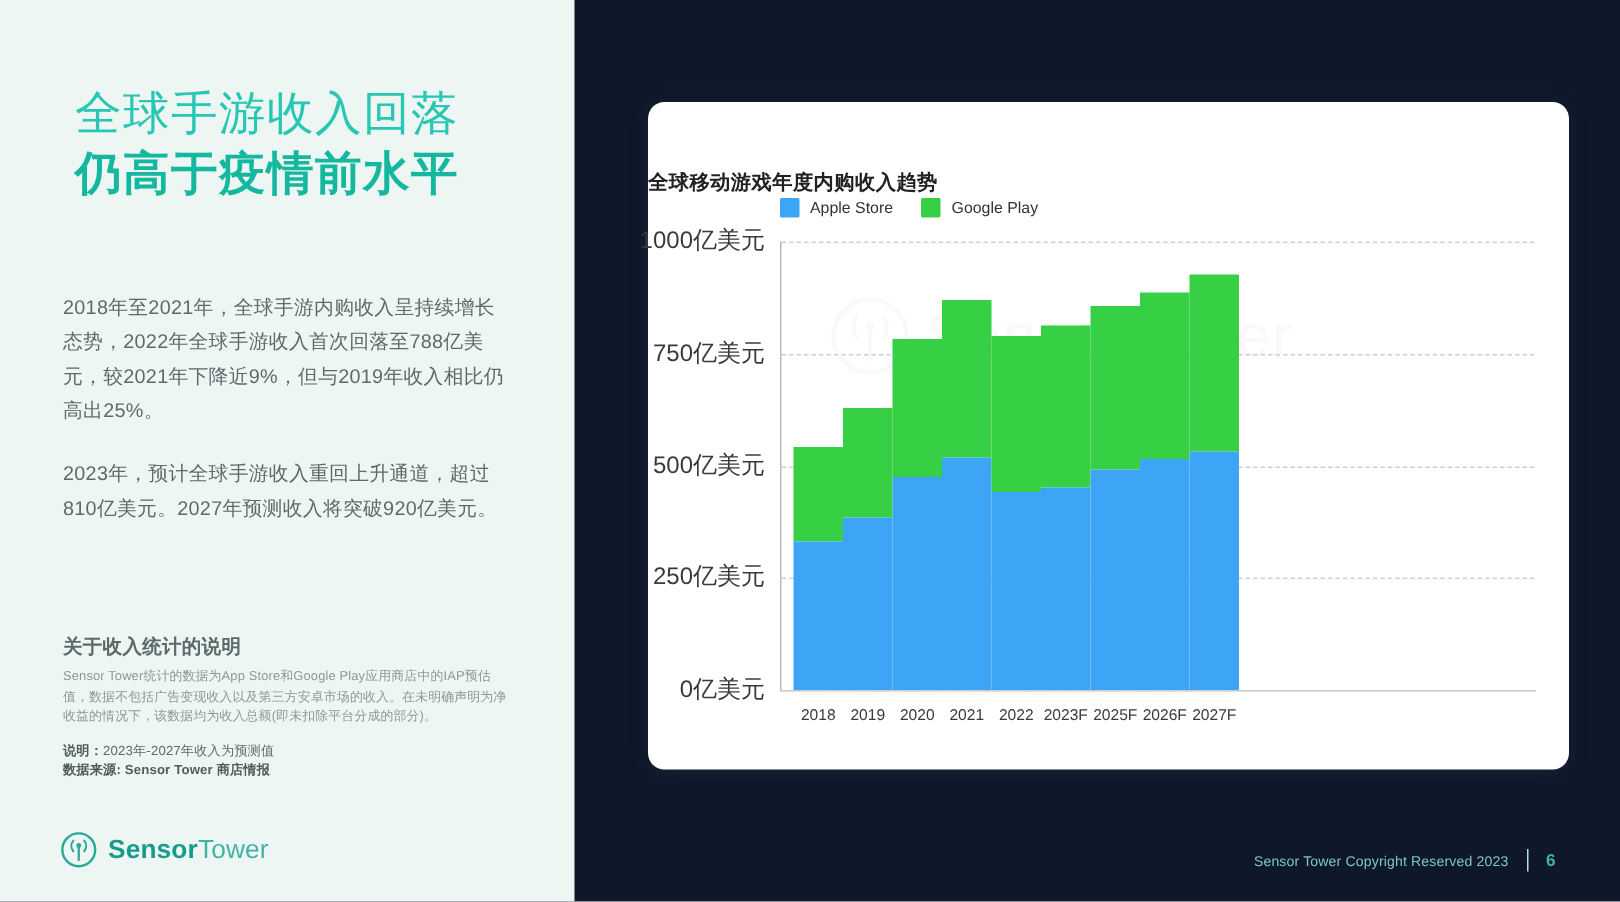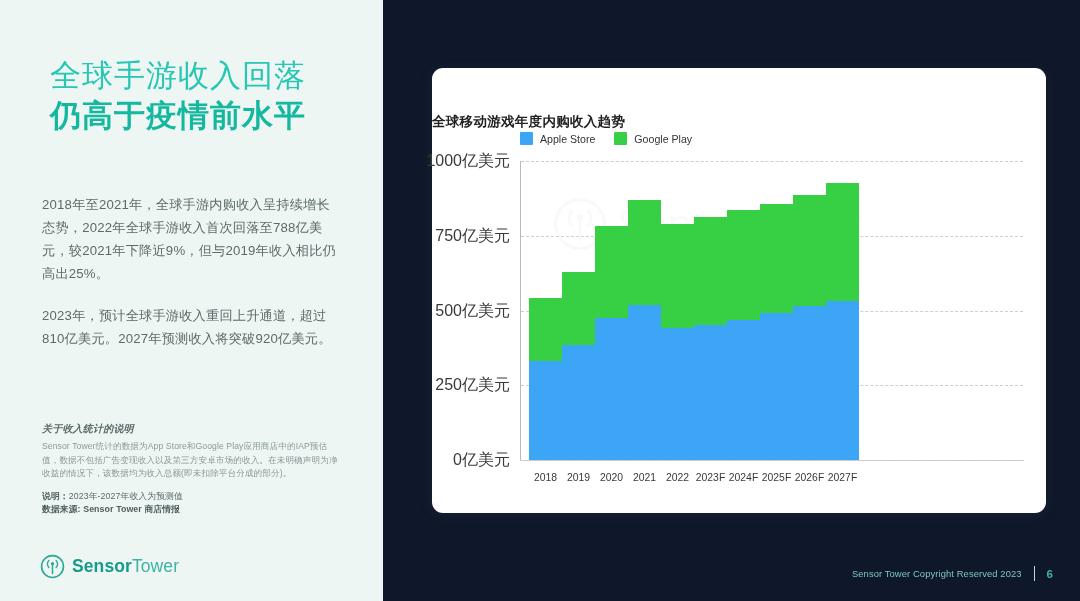--- a/index.html
+++ b/index.html
@@ -40,22 +40,22 @@
   .body-para {
     font-size: 13.2px; line-height: 23px;
     color: #5c6b6a; font-weight: 400;
     margin-bottom: 19px;
     letter-spacing: .2px;
   }
   #note-block {
     position: absolute; left: 42px; top: 422px; width: 300px;
   }
   .note-head {
-    font-size: 10px; font-weight: 700; color: #5c6b6a;
-    margin-bottom: 4px; letter-spacing: .2px; font-style: italic;
+    font-size: 13px; font-weight: 700; color: #5c6b6a;
+    margin-bottom: 4px; letter-spacing: .2px;
   }
   .note-body {
     font-size: 8.6px; line-height: 13.5px;
     color: #8a9a98; font-weight: 400; letter-spacing: .1px;
   }
   .note-gap { height: 9px; }
   .note-line {
     font-size: 8.8px; line-height: 13.5px;
     color: #5c6b6a; letter-spacing: .1px;
   }
@@ -67,21 +67,21 @@
     position: absolute; left: 40px; top: 554px;
     display: flex; align-items: center; gap: 7px;
   }
   #logo .mark { width: 25px; height: 25px; display: block; }
   #logo .wordmark { font-size: 17.5px; letter-spacing: .1px; white-space: nowrap; }
   #logo .wordmark .w1 { color: #179b8c; font-weight: 700; }
   #logo .wordmark .w2 { color: #3fb3a4; font-weight: 400; }
 
   
   #footer {
-    position: absolute; right: 27px; top: 566px;
+    position: absolute; right: 43px; top: 566px;
     display: flex; align-items: center; gap: 12px;
   }
   #footer .copy { font-size: 9.4px; color: #7dc8be; letter-spacing: .1px; }
   #footer .divider { width: 1px; height: 15px; background: #b8ded8; }
   #footer .pageno { font-size: 11.5px; color: #3fb3a4; font-weight: 700; }
 
   
   #chart-card {
     position: absolute; left: 432px; top: 68px;
     width: 614px; height: 445px;
@@ -275,25 +275,20 @@
             <div class="seg-green" style="background: rgb(55, 207, 67); height: 34.7%;"></div>
             <div class="seg-blue" style="background: rgb(61, 165, 245); height: 44.1%;"></div>
             <div class="xtick">2022</div>
           </div>
           <div class="bar-col">
             <div class="seg-green" style="background: rgb(55, 207, 67); height: 36%;"></div>
             <div class="seg-blue" style="background: rgb(61, 165, 245); height: 45.2%;"></div>
             <div class="xtick">2023F</div>
           </div>
           <div class="bar-col">
-            <div class="seg-green" style="background: rgb(55, 207, 67); height: 36.7%;"></div>
-            <div class="seg-blue" style="background: rgb(61, 165, 245); height: 46.8%;"></div>
-            <div class="xtick">2024F</div>
-          </div>
-          <div class="bar-col">
             <div class="seg-green" style="background: rgb(55, 207, 67); height: 36.5%;"></div>
             <div class="seg-blue" style="background: rgb(61, 165, 245); height: 49.2%;"></div>
             <div class="xtick">2025F</div>
           </div>
           <div class="bar-col">
             <div class="seg-green" style="background: rgb(55, 207, 67); height: 36.9%;"></div>
             <div class="seg-blue" style="background: rgb(61, 165, 245); height: 51.6%;"></div>
             <div class="xtick">2026F</div>
           </div>
           <div class="bar-col">

